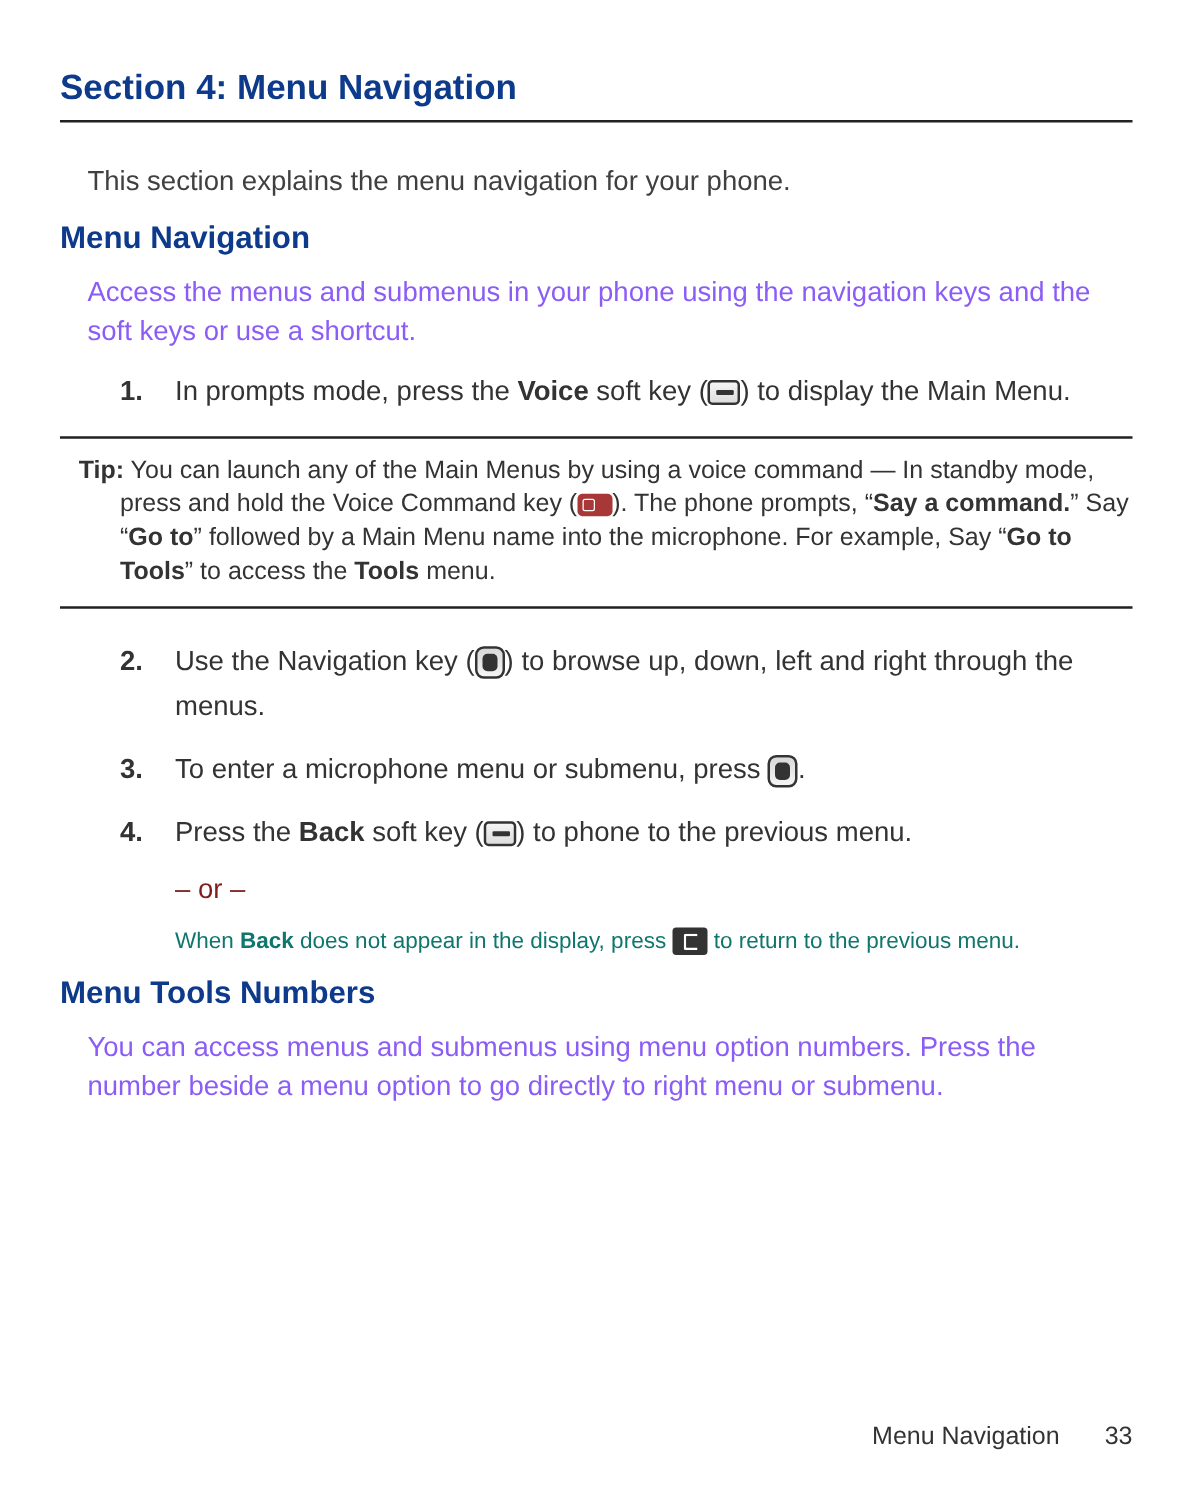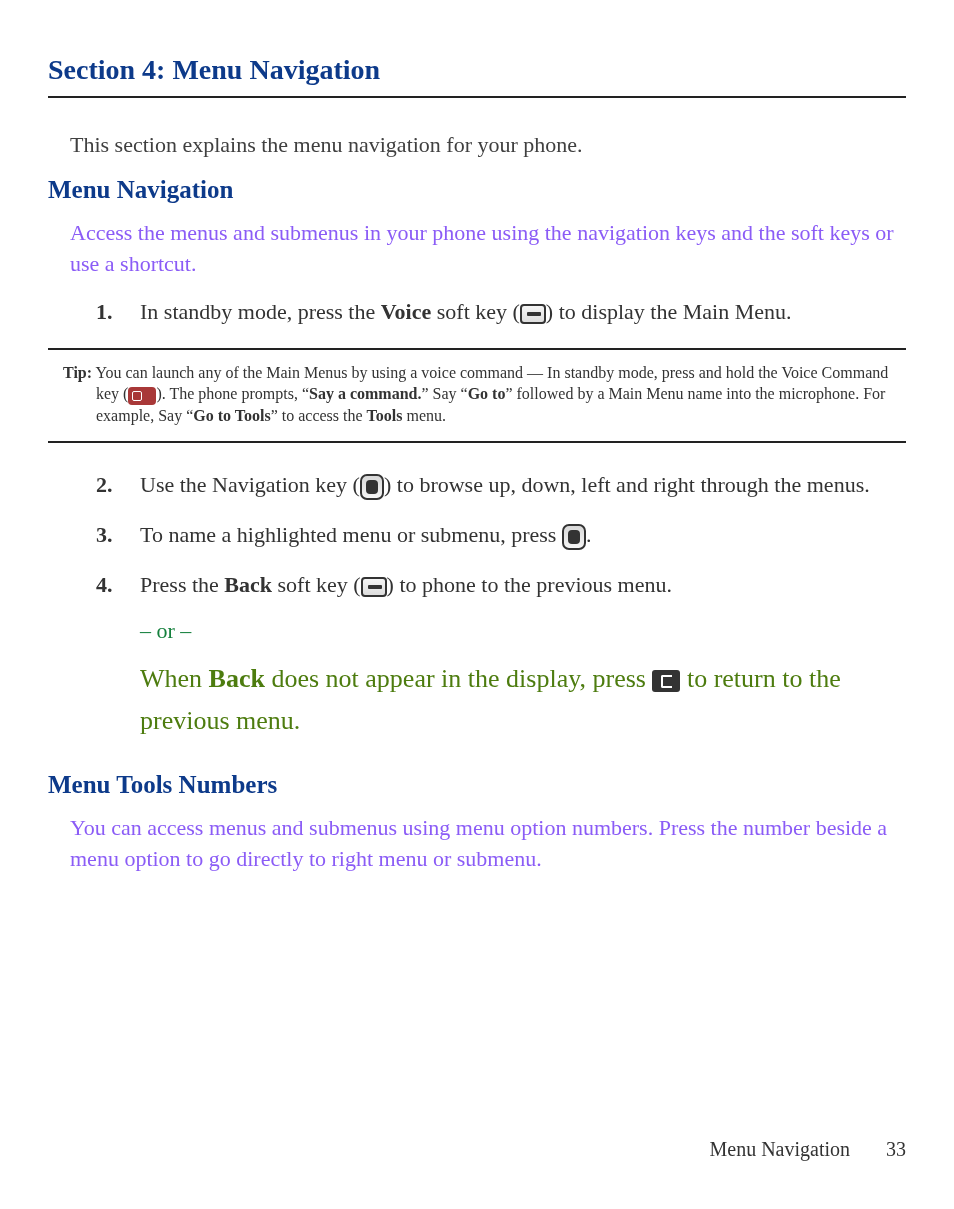--- a/index.html
+++ b/index.html
@@ -1,15 +1,15 @@
 <!DOCTYPE html>
 <html><head>
   <meta charset="utf-8">
   <style>
-    * { margin: 0; padding: 0; box-sizing: border-box; font-family: Liberation Serif, serif; }
+    * { margin: 0; padding: 0; box-sizing: border-box; }
     body {
       width: 954px;
       height: 1209px;
       font-family: Arial, Helvetica, sans-serif;
       background: #ffffff;
       color: #222222;
       padding: 54px 48px 40px 48px;
       position: relative;
     }
     .section-title {
@@ -54,21 +54,21 @@
     }
     .ol-content { flex: 1; }
     .bold { font-weight: bold; }
     .tip-box {
       border-top: 2px solid #222;
       border-bottom: 2px solid #222;
       padding: 12px 0 14px 0;
       margin: 18px 0 24px 0;
     }
     .tip-text {
-      font-size: 16px;
+      font-size: 20px;
       line-height: 1.35;
       color: #333;
       padding-left: 48px;
       text-indent: -33px;
     }
     .tip-label { font-weight: bold; }
     .icon-softkey {
       display: inline-block;
       vertical-align: middle;
       width: 26px;
@@ -136,28 +136,28 @@
       width: 9px; height: 9px;
       border: 2.5px solid #fff;
       border-right: none;
       border-radius: 2px 0 0 2px;
     }
     .or-text {
       margin-left: 92px;
       font-size: 22px;
       margin-top: 4px;
       margin-bottom: 14px;
-      color: #15803d;
+      color: #7f1d1d;
     }
     .continue-text {
       margin-left: 92px;
-      font-size: 26px;
+      font-size: 18px;
       line-height: 1.65;
-      color: #4d7c0f;
-      margin-bottom: 28px;
+      color: #0f766e;
+      margin-bottom: 12px;
     }
     .footer {
       position: absolute;
       bottom: 48px;
       right: 48px;
       font-size: 20px;
       color: #333;
     }
     .footer-label { margin-right: 36px; }
   </style>
@@ -168,41 +168,41 @@
 
 <p class="intro-text">This section explains the menu navigation for your phone.</p>
 
 <div class="sub-heading">Menu Navigation</div>
 
 <p class="body-text">Access the menus and submenus in your phone using the navigation keys and the soft keys or use a shortcut.</p>
 
 <div class="ol-item">
   <span class="ol-num">1.</span>
   <span class="ol-content">
-    <span>In standby mode, press the </span><span class="bold">Voice</span><span> soft key (</span><span class="icon-softkey"></span><span>) to display the Main Menu.</span>
+    <span>In prompts mode, press the </span><span class="bold">Voice</span><span> soft key (</span><span class="icon-softkey"></span><span>) to display the Main Menu.</span>
   </span>
 </div>
 
 <div class="tip-box">
   <p class="tip-text">
     <span class="tip-label">Tip:</span><span> You can launch any of the Main Menus by using a voice command — In standby mode, press and hold the Voice Command key (</span><span class="icon-voice"></span><span>). The phone prompts, “</span><span class="bold">Say a command.</span><span>” Say “</span><span class="bold">Go to</span><span>” followed by a Main Menu name into the microphone. For example, Say “</span><span class="bold">Go to Tools</span><span>” to access the </span><span class="bold">Tools</span><span> menu.</span>
   </p>
 </div>
 
 <div class="ol-item">
   <span class="ol-num">2.</span>
   <span class="ol-content">
     <span>Use the Navigation key (</span><span class="icon-nav"></span><span>) to browse up, down, left and right through the menus.</span>
   </span>
 </div>
 
 <div class="ol-item">
   <span class="ol-num">3.</span>
   <span class="ol-content">
-    <span>To name a highlighted menu or submenu, press </span><span class="icon-nav"></span><span>.</span>
+    <span>To enter a microphone menu or submenu, press </span><span class="icon-nav"></span><span>.</span>
   </span>
 </div>
 
 <div class="ol-item">
   <span class="ol-num">4.</span>
   <span class="ol-content">
     <span>Press the </span><span class="bold">Back</span><span> soft key (</span><span class="icon-softkey"></span><span>) to phone to the previous menu.</span>
   </span>
 </div>
 

